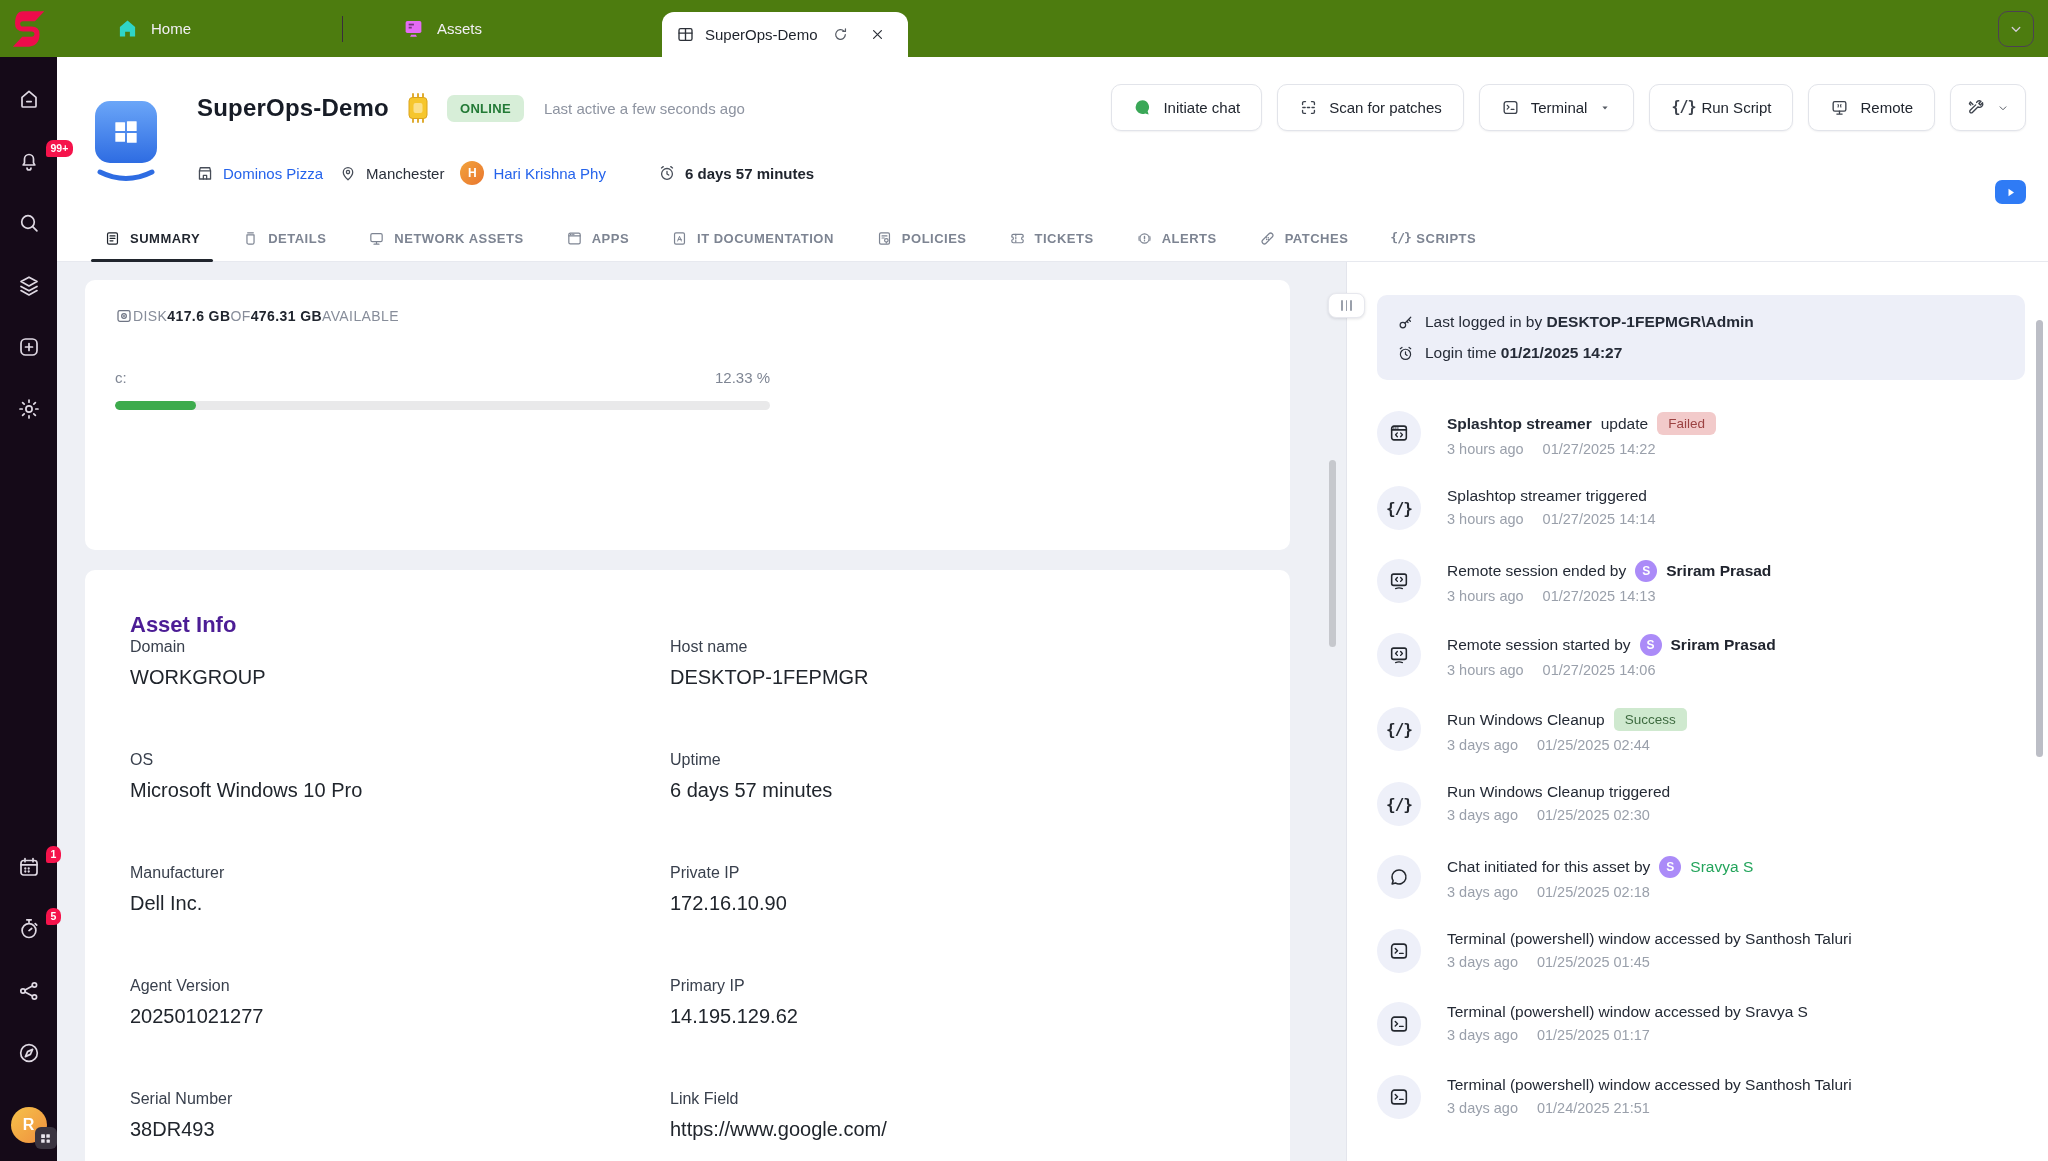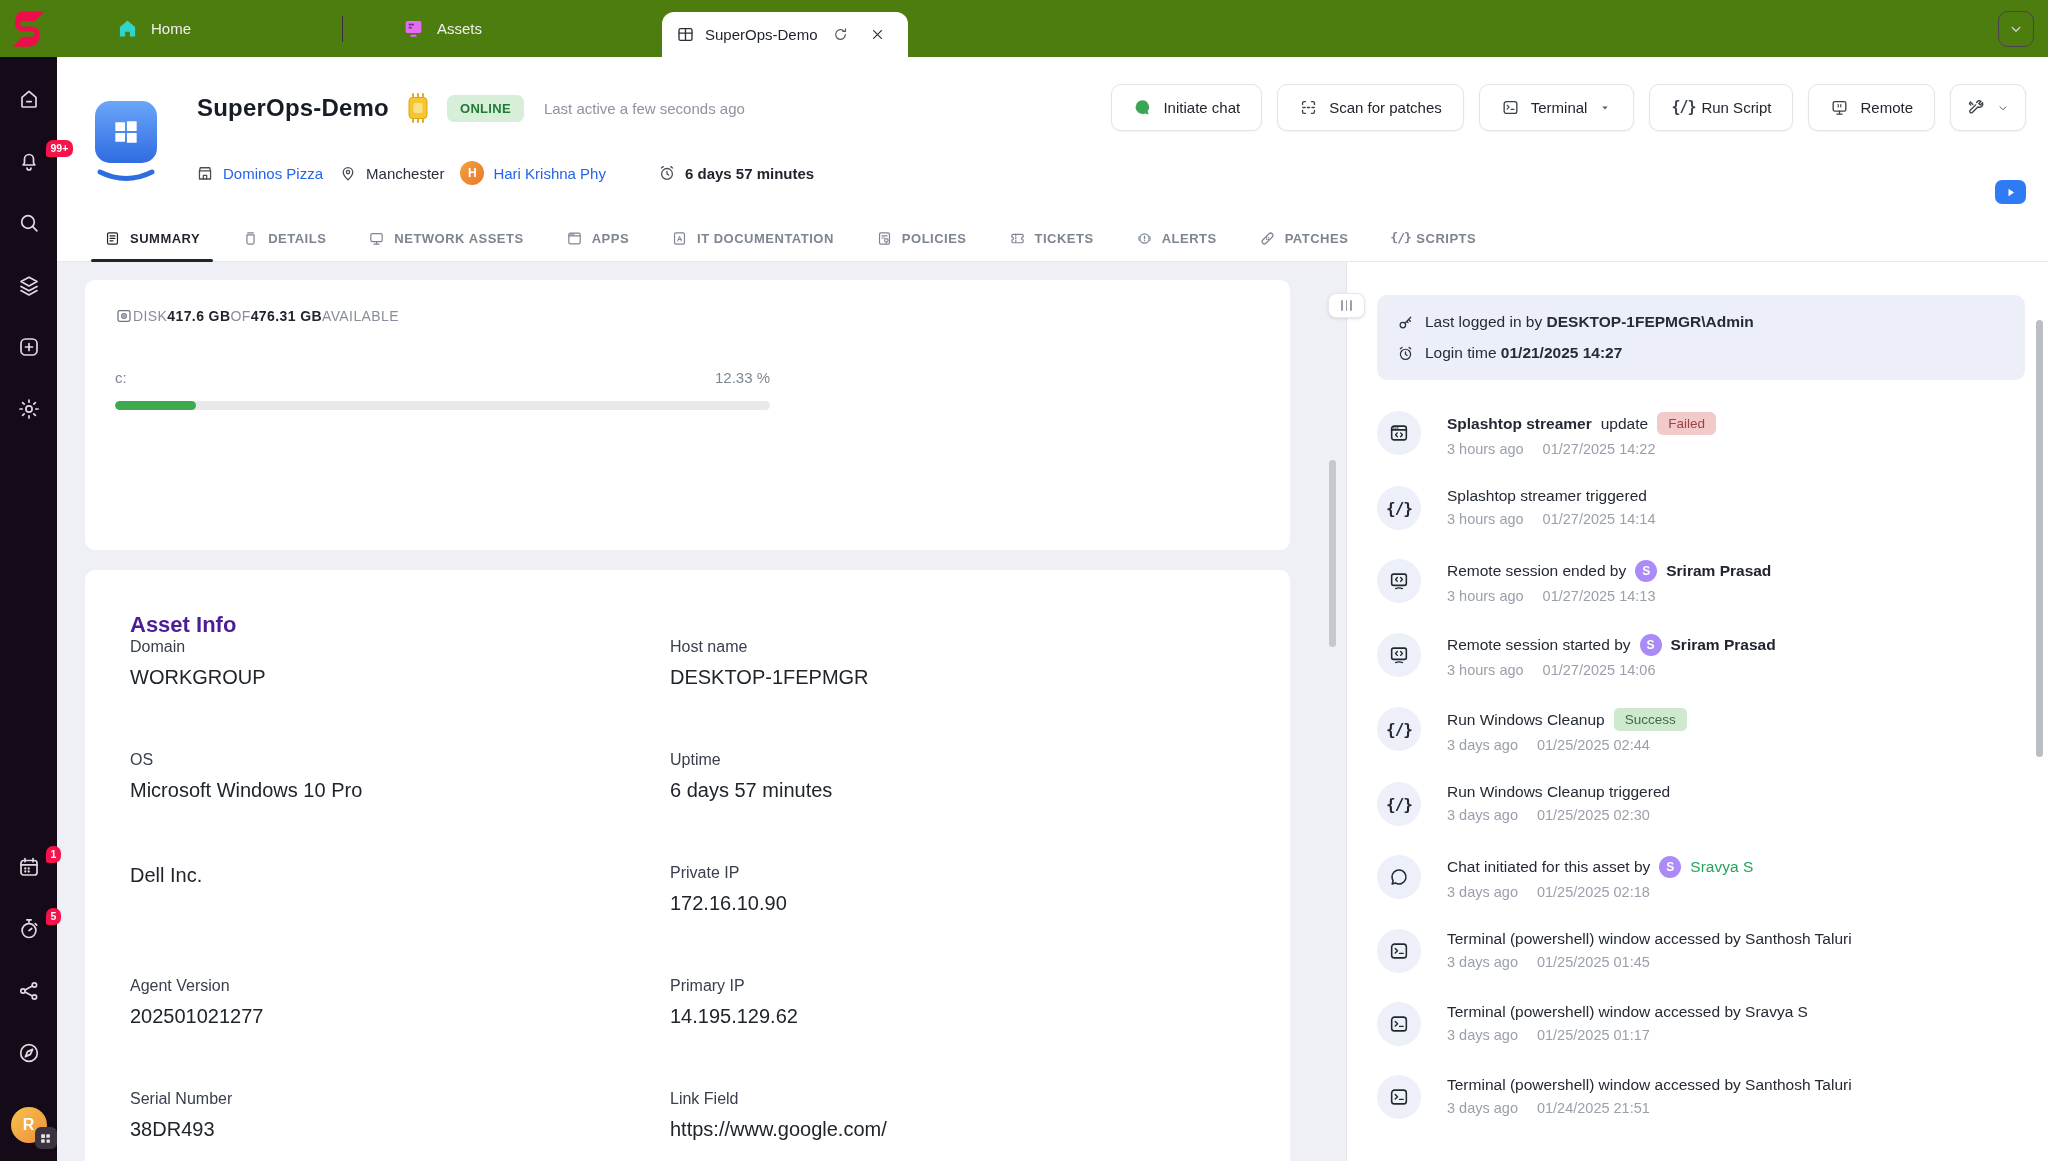--- a/index.html
+++ b/index.html
@@ -535,20 +535,21 @@
             </div>
             <div class="field">
               <div class="flabel">OS</div>
     <div class="fvalue">Microsoft Windows 10 Pro</div>
             </div>
             <div class="field">
               <div class="flabel">Uptime</div>
     <div class="fvalue">6 days 57 minutes</div>
             </div>
             <div class="field">
+              <div class="flabel">Manufacturer</div>
     <div class="fvalue">Dell Inc.</div>
             </div>
             <div class="field">
               <div class="flabel">Private IP</div>
     <div class="fvalue">172.16.10.90</div>
             </div>
             <div class="field">
               <div class="flabel">Agent Version</div>
     <div class="fvalue">202501021277</div>
             </div>

